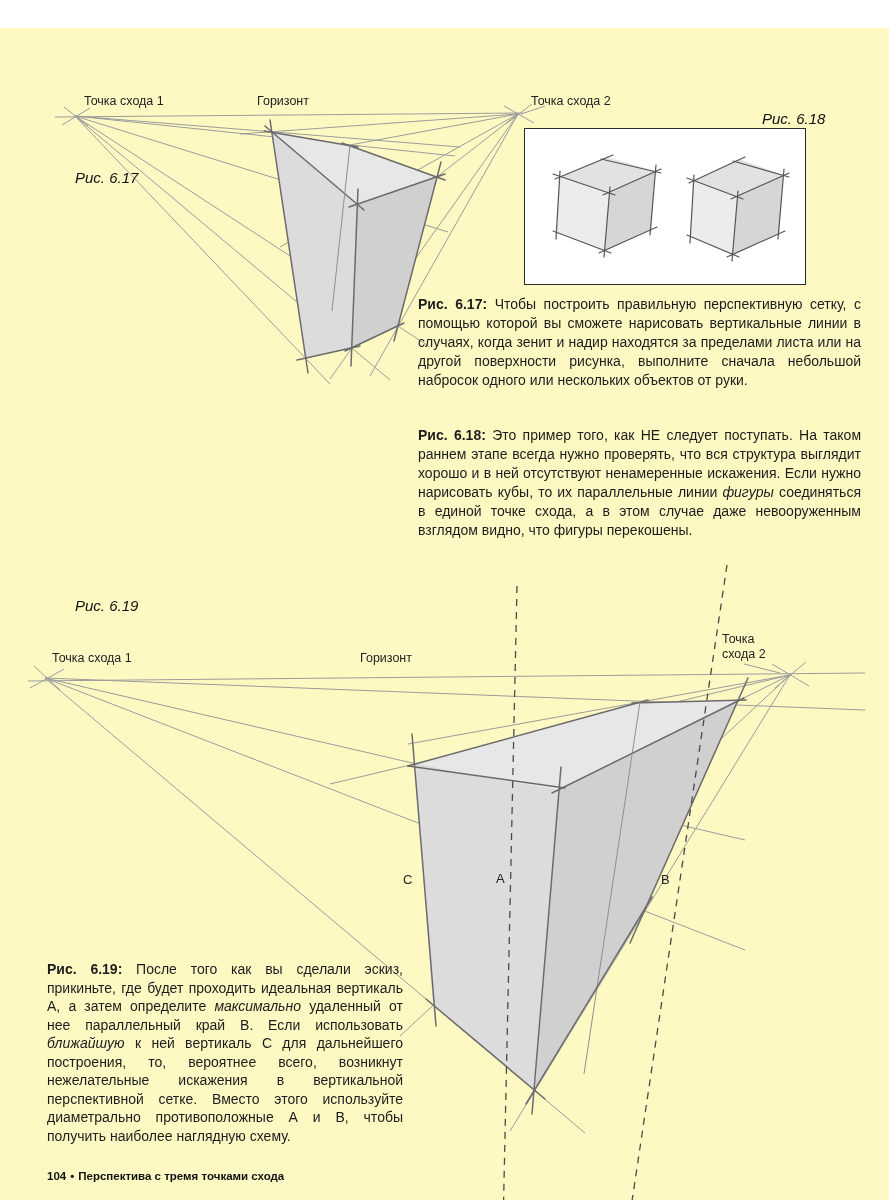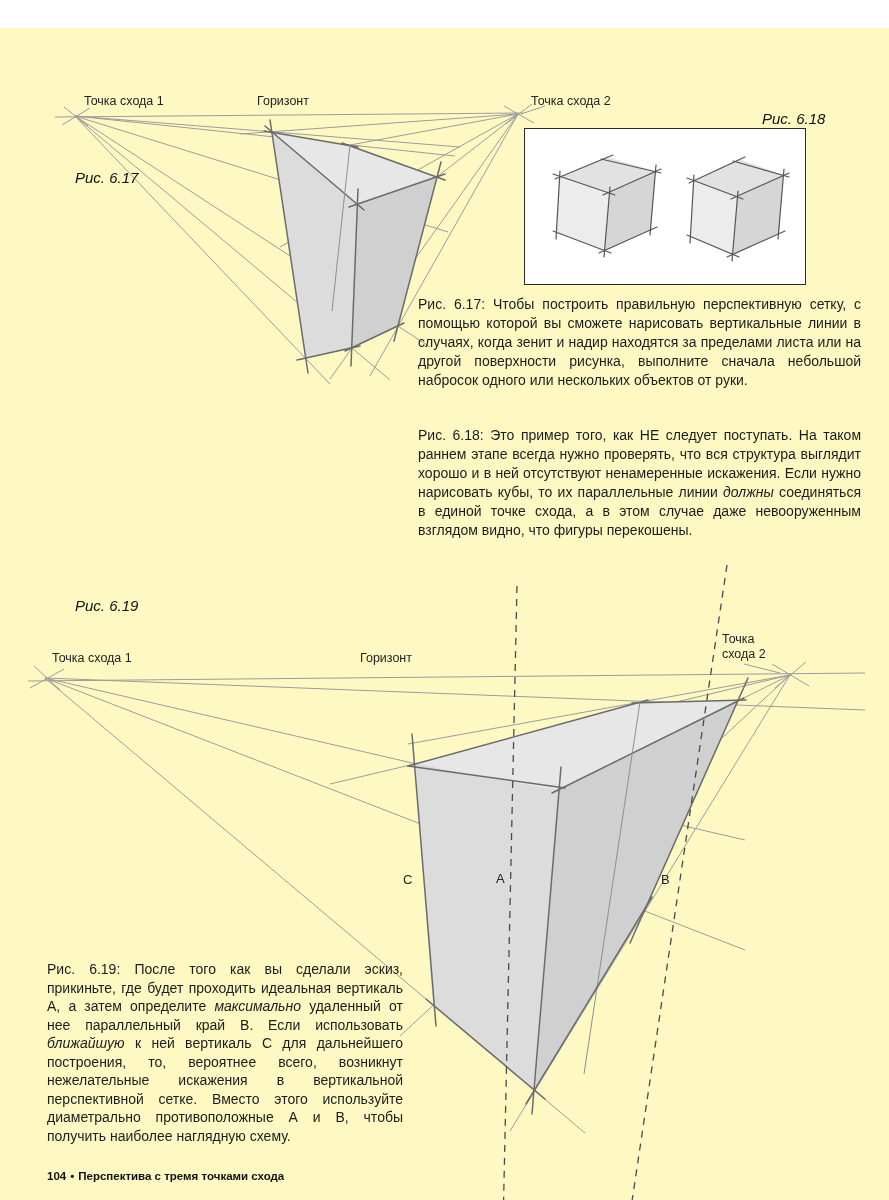--- a/index.html
+++ b/index.html
@@ -5,21 +5,21 @@
   * { margin:0; padding:0; box-sizing:border-box; }
   html,body { background:#ffffff; }
   #page {
     position:relative; width:889px; height:1200px; background:#fef9c3;
     font-family:"Liberation Sans", sans-serif; color:#1a1a1a; overflow:hidden;margin-top:28px;
   }
   .abs { position:absolute; }
   .diagram-label { font-size:12.5px; color:#222; white-space:nowrap; }
   .fig-label { font-weight:normal; font-style:italic; font-size:15px; color:#101010; white-space:nowrap; }
   .caption { font-size:14px; line-height:19px; text-align:justify; color:#1c1c1c; hyphens:auto; }
-  .caption b { font-weight:normal; }
+  .caption b { font-weight:bold; }
   .caption i { font-style:italic; }
   .caption19 { line-height:18.5px; }
   .letter { font-size:13px; color:#222; }
   .prelines { white-space:pre-line; text-align:left; line-height:15px; }
   .footer { font-size:11.5px; font-weight:bold; color:#111; }
   .footer .sep { margin:0 4px; }
   svg { position:absolute; display:block; }
   .cl   { stroke:#9c9c9c; stroke-width:1; fill:none; }
   .edge { stroke:#6b6b6b; stroke-width:1.5; fill:none; stroke-linecap:round; }
   .thin { stroke:#8f8f8f; stroke-width:1; fill:none; }
@@ -115,21 +115,21 @@
     </svg>
   </div>
 
   <div class="abs caption" style="left:418px;top:267px;width:443px">
     <b>Рис. 6.17:</b>
     <span>Чтобы построить правильную перспективную сетку, с помощью которой вы сможете нарисовать вертикальные линии в случаях, когда зенит и надир находятся за пределами листа или на другой поверхности рисунка, выполните сначала небольшой набросок одного или нескольких объектов от руки.</span>
   </div>
 
   <div class="abs caption" style="left:418px;top:398px;width:443px">
     <b>Рис. 6.18:</b>
-    <span>Это пример того, как НЕ следует поступать. На таком раннем этапе всегда нужно проверять, что вся структура выглядит хорошо и в ней отсутствуют ненамеренные искажения. Если нужно нарисовать кубы, то их параллельные линии </span><i>должны</i><span> соединяться в единой точке схода, а в этом случае даже невооруженным взглядом видно, что фигуры перекошены.</span>
+    <span>Это пример того, как НЕ следует поступать. На таком раннем этапе всегда нужно проверять, что вся структура выглядит хорошо и в ней отсутствуют ненамеренные искажения. Если нужно нарисовать кубы, то их параллельные линии </span><i>фигуры</i><span> соединяться в единой точке схода, а в этом случае даже невооруженным взглядом видно, что фигуры перекошены.</span>
   </div>
 
   <div class="abs fig-label" style="left:75px;top:569px">Рис. 6.19</div>
 
   <svg style="left:0;top:530px" width="889" height="670" viewBox="0 0 889 670">
     <g>
 
       <line class="cl" x1="28" y1="123" x2="865" y2="115"></line>
 
       <line class="cl" x1="30" y1="130" x2="64" y2="111"></line>

